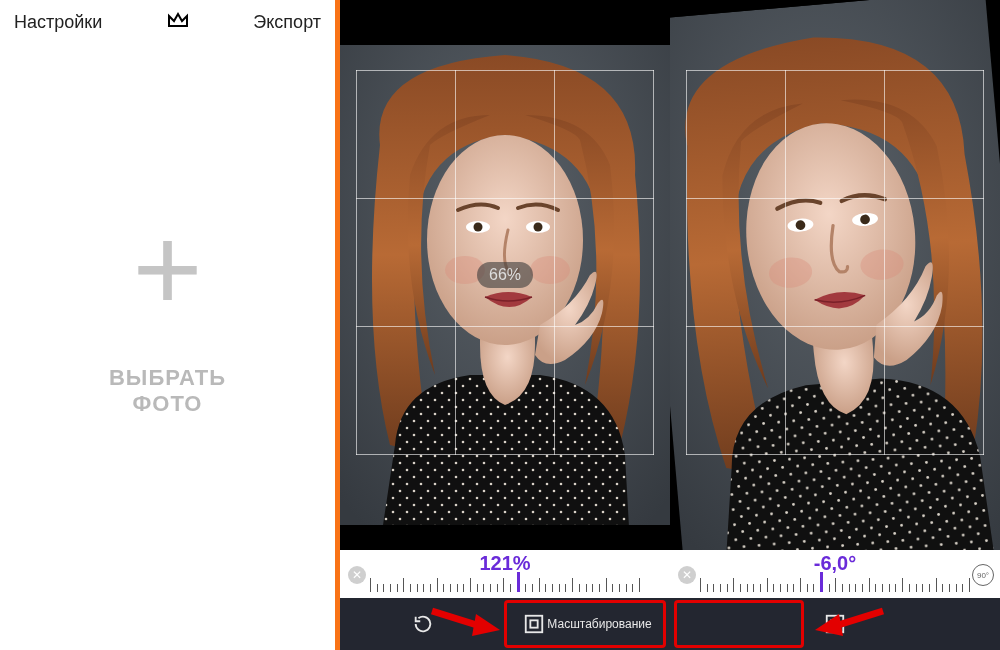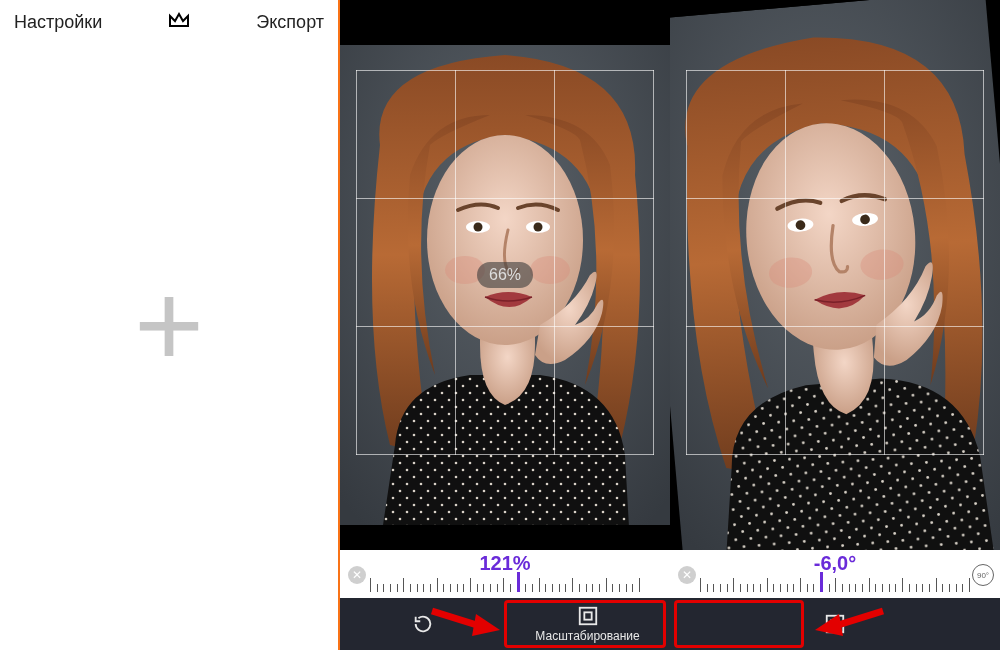--- a/index.html
+++ b/index.html
@@ -1,19 +1,19 @@
 <!DOCTYPE html>
 <html><head>
 <meta charset="utf-8">
 <style>
   * { box-sizing: border-box; margin: 0; padding: 0; }
   html, body { width: 1000px; height: 650px; font-family: Arial, Helvetica, sans-serif; }
   body { display: flex; background: #fff; }
   .panel { height: 650px; position: relative; }
-  .panel-left  { width: 340px; border-right: 2px solid #f97316; }
+  .panel-left  { width: 340px; border-right: 5px solid #f97316; }
   .panel-mid   { width: 330px; }
   .panel-right { width: 330px; }
 
   
   .topbar { display: flex; align-items: center; justify-content: space-between; padding: 10px 14px; font-size: 18px; color: #222; }
   .topbar .crown { display:inline-block; }
   .pick-area { position:absolute; top:50%; left:50%; transform:translate(-50%,-50%); text-align:center; }
   .plus { font-size: 120px; line-height: 0.6; color:#c5c5c5; font-weight:300; }
   .pick-label { margin-top: 60px; font-size: 22px; font-weight:700; letter-spacing:1px; color:#b9b9b9; }
 
@@ -30,41 +30,42 @@
   .value { position:absolute; left:50%; transform:translateX(-50%); top:2px; color:#6a2bd9; font-weight:700; font-size:20px; }
   .close-circ { position:absolute; left:8px; top:16px; width:18px; height:18px; border-radius:50%; background:#cfcfcf; color:#fff; font-size:12px; display:flex; align-items:center; justify-content:center; }
   .ninety { position:absolute; right:6px; top:14px; width:22px; height:22px; border:1.5px solid #666; border-radius:50%; display:flex; align-items:center; justify-content:center; font-size:8px; color:#666; }
   .ticks { position:absolute; left:30px; right:30px; top:22px; height:20px; display:flex; justify-content:space-between; align-items:flex-end; }
   .ticks span { width:1px; background:#555; }
   .ticks span.short { height:8px; }
   .ticks span.long  { height:14px; }
   .ticks span.marker { width:3px; height:20px; background:#6a2bd9; }
 
   .toolbar { position:absolute; left:0; right:0; bottom:0; height:52px; background:#232630; display:flex; align-items:center; }
-  .tool { flex:1; display:flex; flex-direction:column; align-items:center; justify-content:center; color:#e8e8e8; font-size:12px; gap:2px; height:100%; }
+  .tool { flex:1; display:flex; flex-direction:row; align-items:center; justify-content:center; color:#e8e8e8; font-size:12px; gap:2px; height:100%; }
   .tool svg { stroke:#e8e8e8; }
   .highlight { position:absolute; border:3px solid #e30000; border-radius:4px; pointer-events:none; }
   .arrow { position:absolute; pointer-events:none; }
   .arrow svg { display:block; }
 </style>
 </head>
 <body>
 
 <div class="panel panel-left">
   <div class="topbar">
     <span>Настройки</span>
     <span class="crown">
       <svg width="24" height="20" viewBox="0 0 24 20" fill="none" stroke="#000" stroke-width="2">
         <path d="M3 16 L3 6 L8 11 L12 4 L16 11 L21 6 L21 16 Z"></path>
       </svg>
     </span>
     <span>Экспорт</span>
   </div>
   <div class="pick-area">
     <div class="plus">+</div>
+    <div class="pick-label">ВЫБРАТЬ ФОТО</div>
   </div>
 </div>
 
 <svg width="0" height="0" style="position:absolute">
   <defs>
     <radialGradient id="bgGrad" cx="50%" cy="35%" r="75%">
       <stop offset="0%" stop-color="#5a6168"></stop>
       <stop offset="100%" stop-color="#353a40"></stop>
     </radialGradient>
     <radialGradient id="skin" cx="50%" cy="40%" r="60%">

